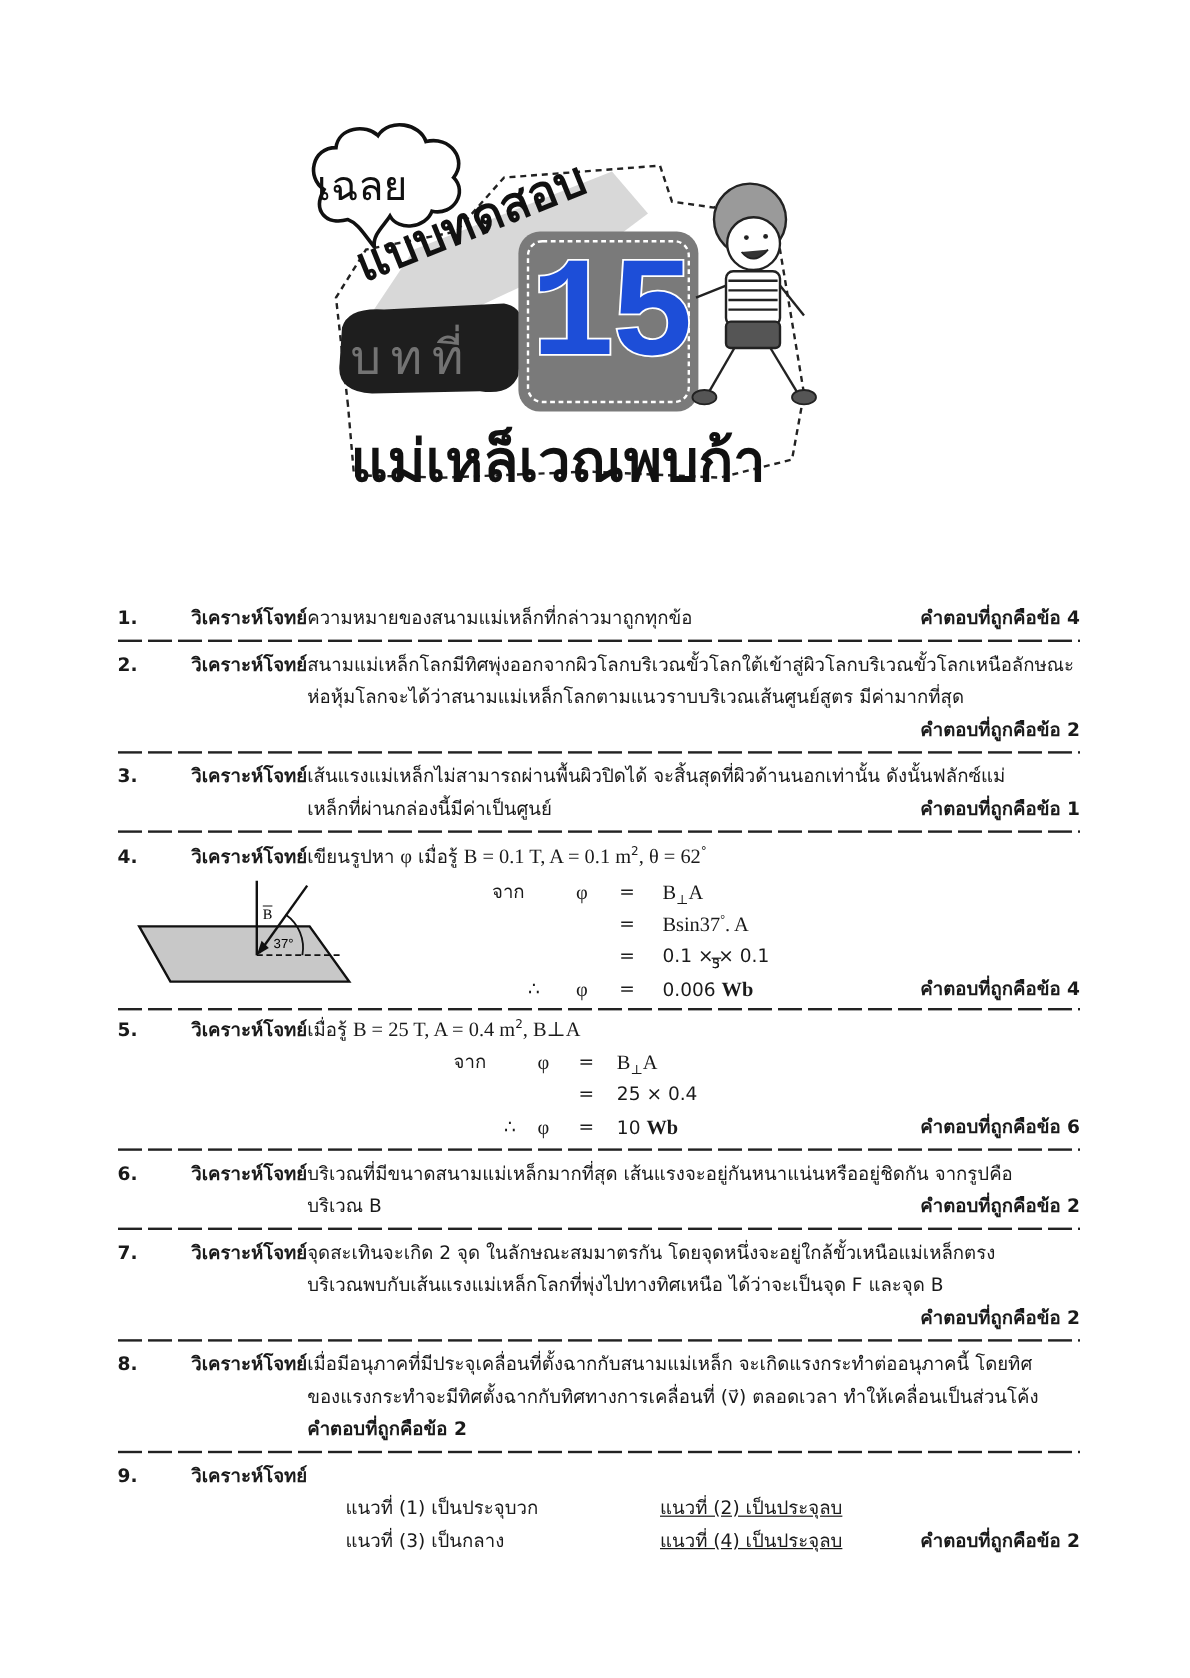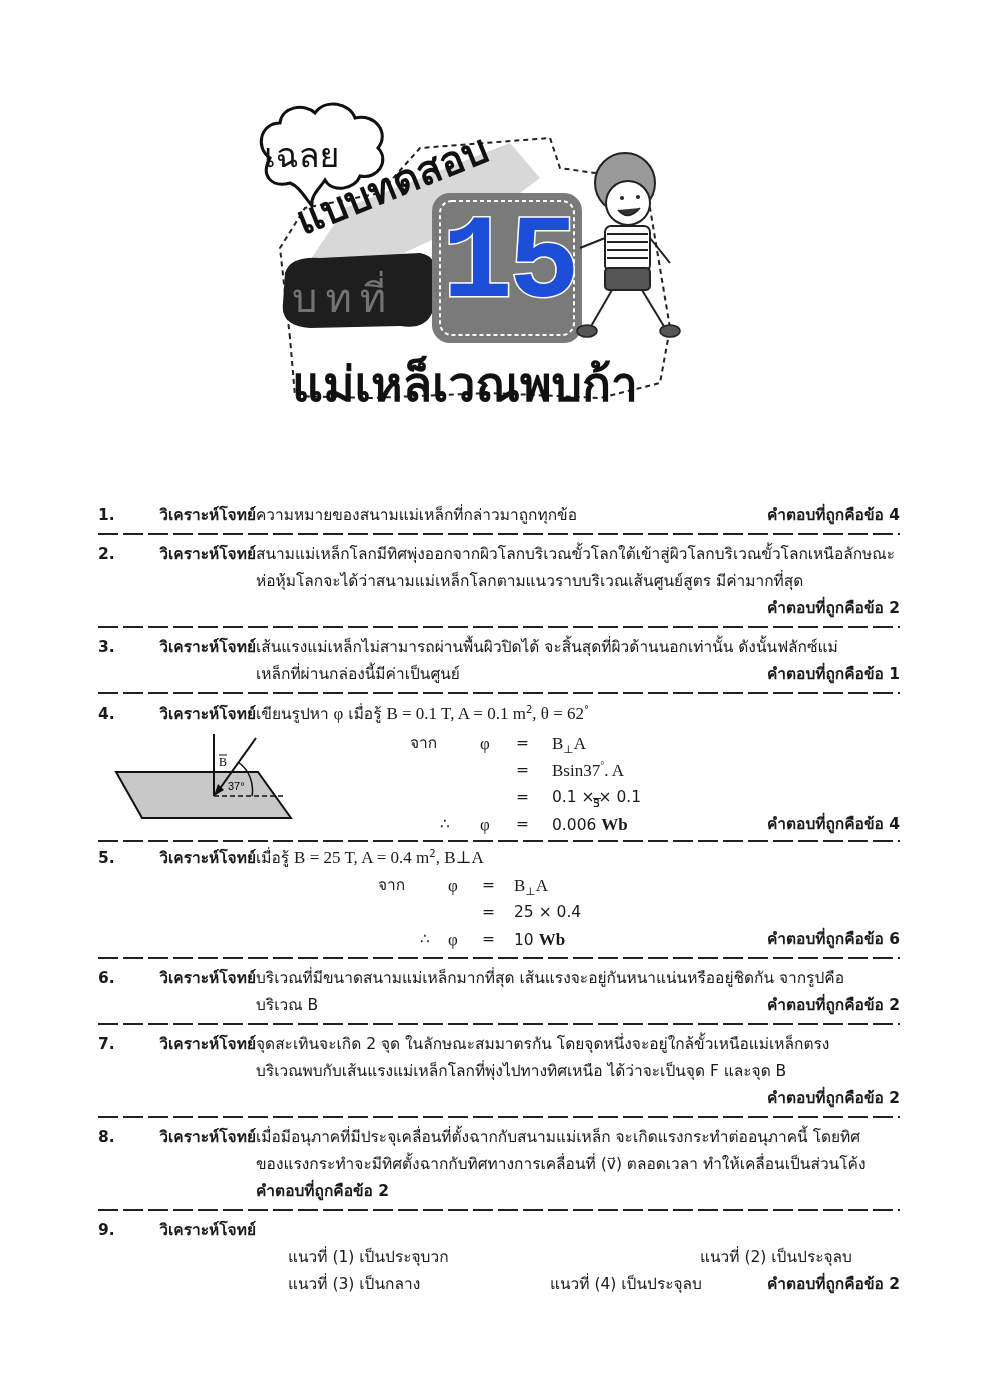--- a/index.html
+++ b/index.html
@@ -36,21 +36,21 @@
   .eq-grid { position: relative; height: 27px; }
   .eq-grid span { position: absolute; white-space: nowrap; }
   sup { font-size: 10px; line-height: 0; }
   sub { font-size: 11px; line-height: 0; }
   .frac { display: inline-flex; flex-direction: column; align-items: center; vertical-align: middle;
           font-size: 11px; line-height: 11px; margin: 0 2px; }
   .frac .bar { border-top: 1px solid #222; width: 8px; }
   .figure { position: absolute; left: 8px; top: 32px; }
   .cols2 { display: flex; }
   .cols2 .c1 { width: 262px; }
-  .cols2 .c2 { width: 200px; }
+  .cols2 .c2 { width: 200px; text-decoration: underline; }
 </style>
 </head>
 <body>
 
 <div class="page">
 
   <div class="header-graphic">
     <svg class="hg-svg" width="440" height="320" viewBox="0 0 440 320">
 
       <path d="M40 240 L30 150 L55 110 L130 95 L170 50 L300 40 L310 70 L345 75 L370 60 L400 110 L420 230 L410 285 L350 300 L240 295 L120 300 L45 298 Z" fill="#ffffff" stroke="#222" stroke-width="2" stroke-dasharray="5 4"></path>
@@ -254,21 +254,21 @@
         <span class="ans">คำตอบที่ถูกคือข้อ 2</span>
       </div>
       <div class="sep"></div>
     </div>
 
     <div class="item">
       <div class="row">
         <span class="num">9.</span>
         <span class="lbl">วิเคราะห์โจทย์</span>
       </div>
-      <div class="row cols2" style="padding-left:190px;justify-content:space-between;">
+      <div class="row cols2" style="padding-left:190px;">
         <span class="c1">แนวที่ (1) เป็นประจุบวก</span>
         <span class="c2">แนวที่ (2) เป็นประจุลบ</span>
       </div>
       <div class="row cols2" style="padding-left:190px;">
         <span class="c1">แนวที่ (3) เป็นกลาง</span>
         <span class="c2">แนวที่ (4) เป็นประจุลบ</span>
         <span class="ans" style="flex:1;">คำตอบที่ถูกคือข้อ 2</span>
       </div>
     </div>
 

